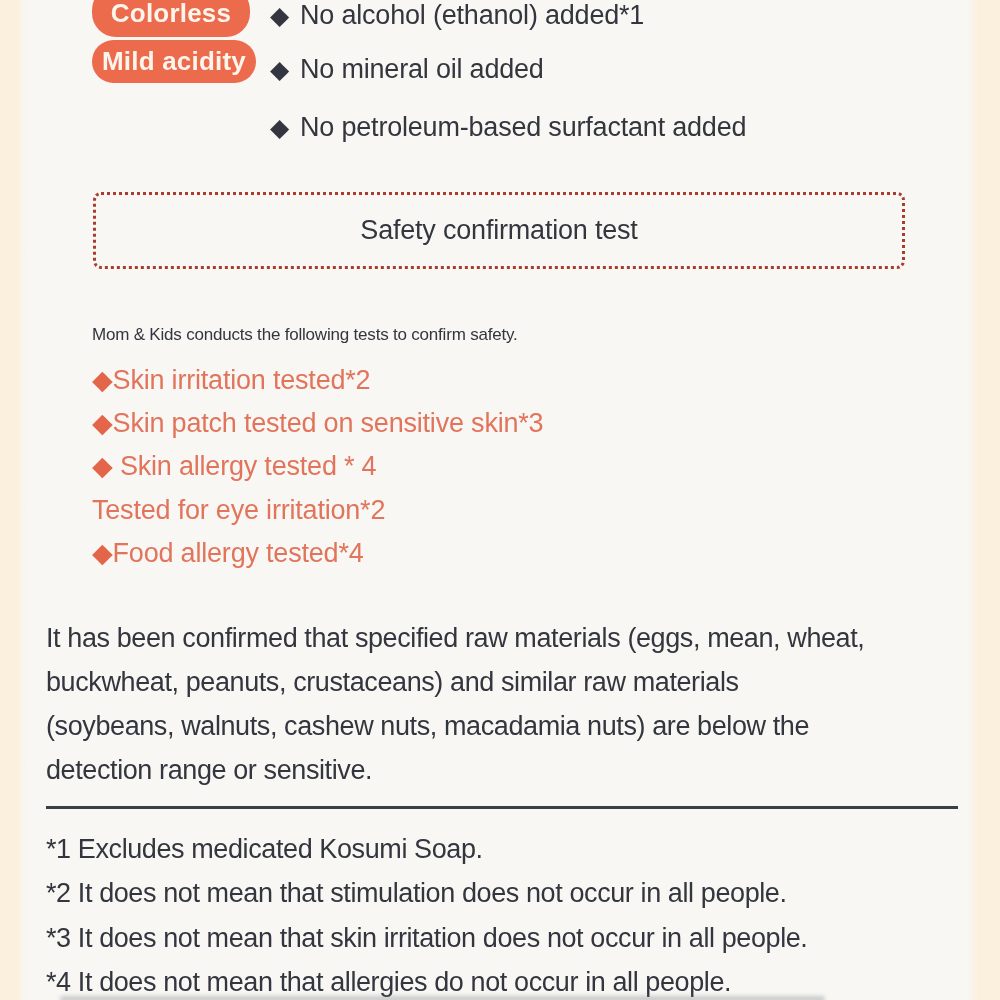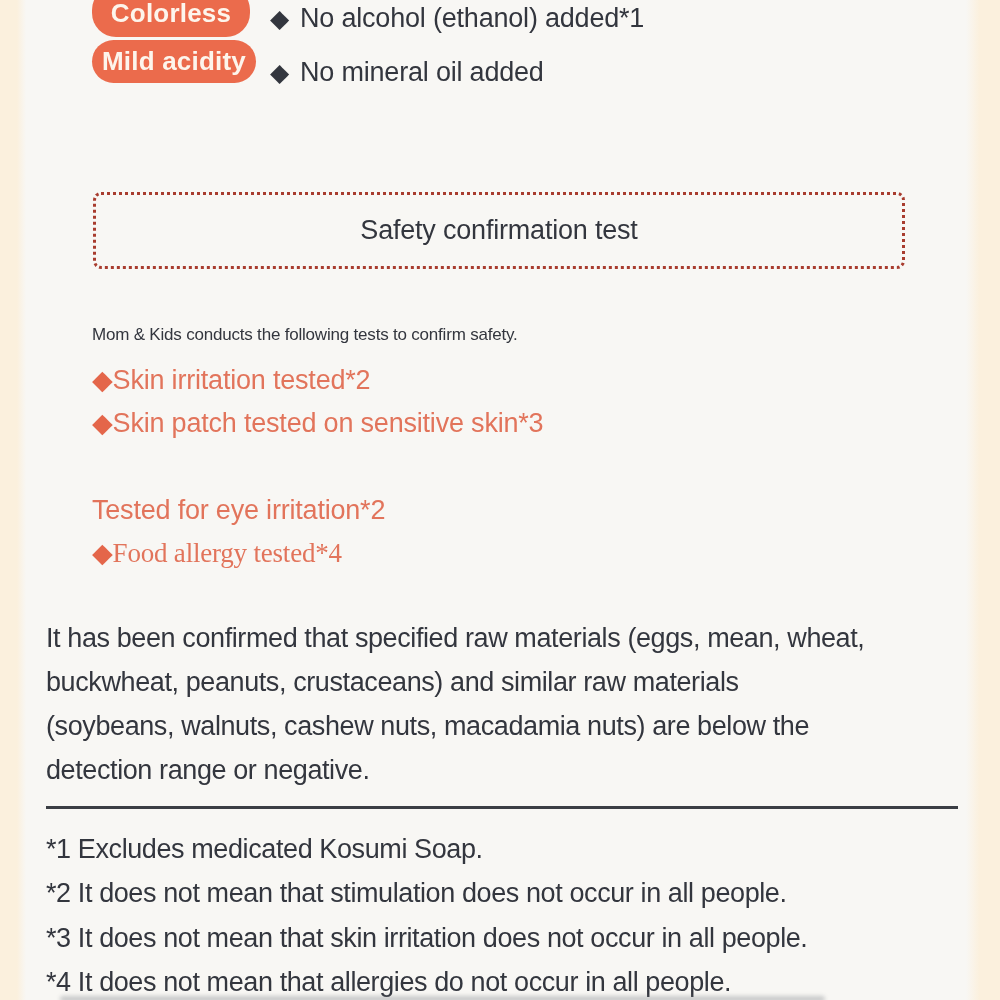--- a/index.html
+++ b/index.html
@@ -17,21 +17,21 @@
   .badge {
     position:absolute; background:var(--badge-bg,#eb6b4c); color:var(--badge-text,#fdf5ec);
     font-weight:bold; font-size:26px; border-radius:24px;
     display:flex; align-items:center; justify-content:center; white-space:nowrap;
     letter-spacing:0.2px;
   }
   .badge-colorless { left:92px; top:-14px; width:158px; height:48px; padding-top:3px; }
   .badge-mild     { left:92px; top:40px;  width:164px; height:43px; }
 
   .no-add-row {
-    position:absolute; left:270px; height:28px; line-height:39px;
+    position:absolute; left:270px; height:28px; line-height:32px;
     font-size:27px; white-space:nowrap; color:var(--dark-text,#33363e);
   }
   .no-add-row .bullet { margin-right:11px; font-size:25px; }
   .row-na-0 { top:-1px; }
   .row-na-1 { top:53px; }
   .row-na-2 { top:111px; }
 
   .safety-box {
     position:absolute; left:93px; top:192px; width:806px; height:71px;
     border:3px dotted var(--dotted-border,#a83c2e); border-radius:8px;
@@ -45,21 +45,21 @@
   }
   .test-row {
     position:absolute; left:92px; height:28px; line-height:28px;
     font-size:27px; white-space:nowrap; color:var(--accent-text,#e2745b);
   }
   .test-row .bullet { color:var(--accent-bullet,#e4664a); font-size:27px; }
   .row-t-0 { top:366px; }
   .row-t-1 { top:409px; }
   .row-t-2 { top:452px; }
   .row-t-3 { top:496px; }
-  .row-t-4 { top:539px;font-family:Liberation Serif, serif; }
+  .row-t-4 { top:539px; }
 
   .allergen-note { position:absolute; left:46px; top:616px; }
   .allergen-note .pline {
     line-height:44px; font-size:27px; white-space:nowrap;
     color:var(--dark-text,#33363e); letter-spacing:-0.4px;
   }
 
   .divider { position:absolute; left:46px; top:806px; width:912px; height:3px; background:var(--divider,#3b3e44); }
 
   .footnote {
@@ -85,45 +85,51 @@
 
   <div class="badge badge-colorless">Colorless</div>
   <div class="badge badge-mild">Mild acidity</div>
 
   <div class="no-add-row row-na-0">
     <span class="bullet">◆</span><span>No alcohol (ethanol) added*1</span>
   </div>
   <div class="no-add-row row-na-1">
     <span class="bullet">◆</span><span>No mineral oil added</span>
   </div>
+  <div class="no-add-row row-na-2">
+    <span class="bullet">◆</span><span>No petroleum-based surfactant added</span>
+  </div>
 
   <div class="safety-box">
     <span>Safety confirmation test</span>
   </div>
 
   <div class="tests-intro">Mom &amp; Kids conducts the following tests to confirm safety.</div>
 
   <div class="test-row row-t-0">
     <span class="bullet">◆</span><span>Skin irritation tested*2</span>
   </div>
   <div class="test-row row-t-1">
     <span class="bullet">◆</span><span>Skin patch tested on sensitive skin*3</span>
   </div>
+  <div class="test-row row-t-2">
+    <span class="bullet">◆</span><span> Skin allergy tested * 4</span>
+  </div>
   <div class="test-row row-t-3">
     <span class="bullet"></span><span>Tested for eye irritation*2</span>
   </div>
   <div class="test-row row-t-4">
     <span class="bullet">◆</span><span>Food allergy tested*4</span>
   </div>
 
   <div class="allergen-note">
     <div class="pline">It has been confirmed that specified raw materials (eggs, mean, wheat,</div>
     <div class="pline">buckwheat, peanuts, crustaceans) and similar raw materials</div>
     <div class="pline">(soybeans, walnuts, cashew nuts, macadamia nuts) are below the</div>
-    <div class="pline">detection range or negative.</div>
+    <div class="pline">detection range or sensitive.</div>
   </div>
 
   <div class="divider"></div>
 
   <div class="footnote row-f-0">*1 Excludes medicated Kosumi Soap.</div>
   <div class="footnote row-f-1">*2 It does not mean that stimulation does not occur in all people.</div>
   <div class="footnote row-f-2">*3 It does not mean that skin irritation does not occur in all people.</div>
   <div class="footnote row-f-3">*4 It does not mean that allergies do not occur in all people.</div>
 
   <div class="bottom-smudge"></div>

